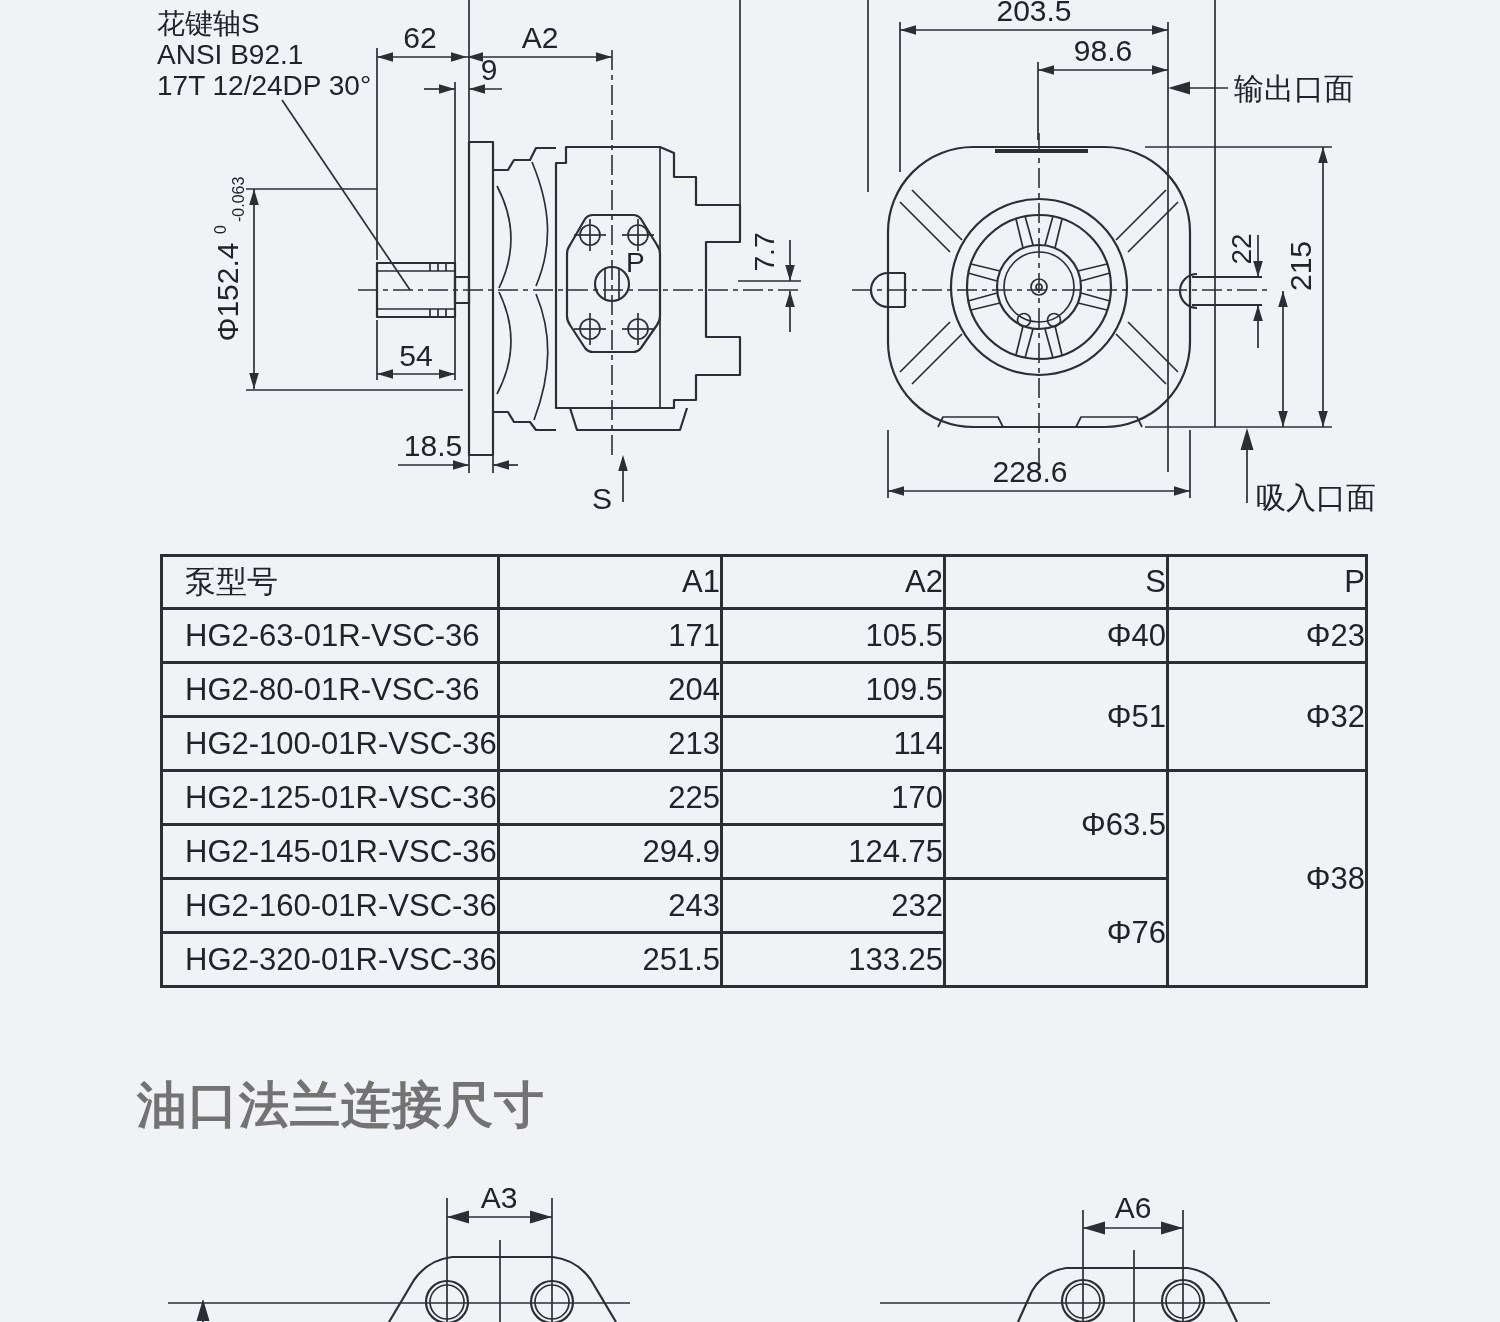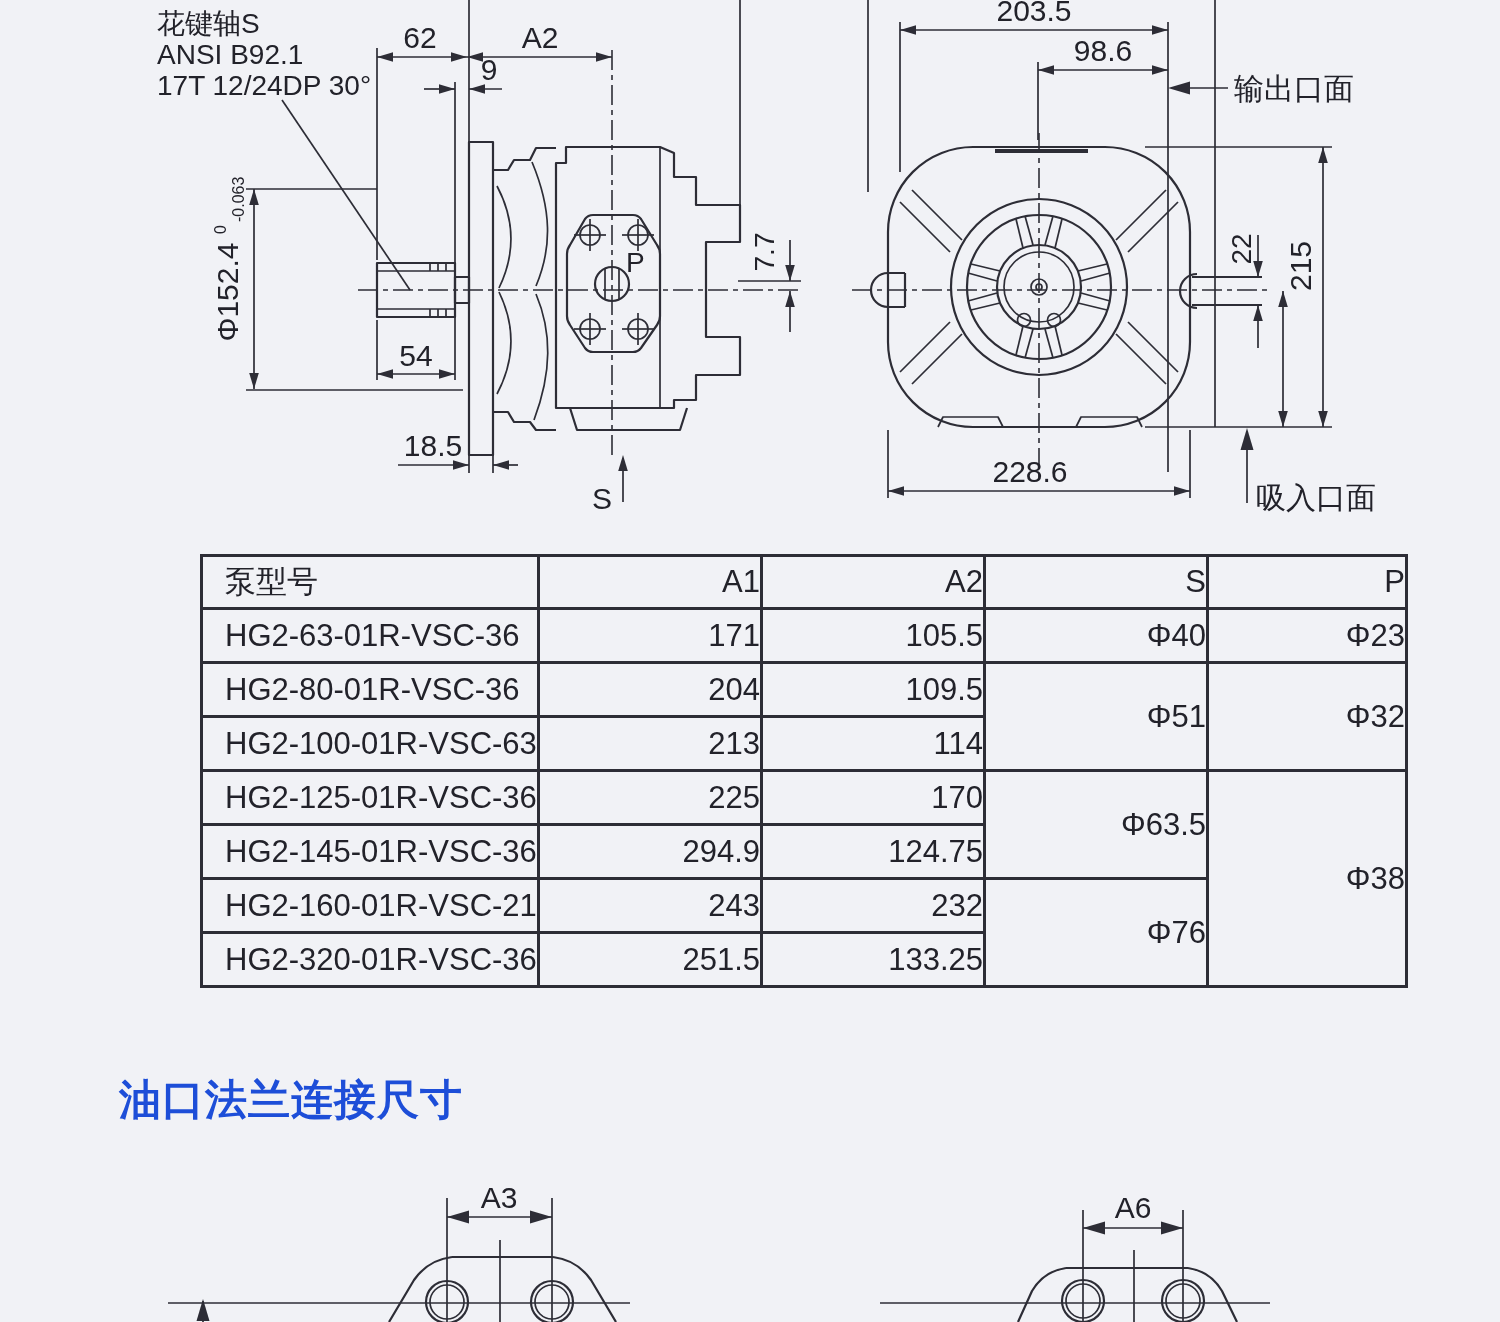--- a/index.html
+++ b/index.html
@@ -20,34 +20,34 @@
   .cl{stroke:var(--line);stroke-width:1.6;fill:none;stroke-dasharray:20 5 5 5;}
   .arr{fill:var(--line);stroke:none;}
   text{fill:var(--txt);font-family:"Liberation Sans", sans-serif;}
   .t16{font-size:16px;}
   .t28{font-size:28px;}
   .t30{font-size:30px;}
   .mid{text-anchor:middle;}
 
   #dim-table{
     position:absolute;left:160px;top:554px;width:1205px;height:434px;
-    border-collapse:collapse;table-layout:fixed;margin-left:40px;
+    border-collapse:collapse;table-layout:fixed;
   }
   #dim-table th,#dim-table td{
     border:3px solid var(--line);
     font-size:31px;font-weight:normal;color:var(--txt);
     text-align:right;padding:0;vertical-align:middle;
   }
   #dim-table .model{ text-align:left;padding-left:22px; }
   #dim-table thead tr{height:53px;}
   #dim-table tbody tr{height:54px;}
 
   #section-heading{
-    position:absolute;left:119px;top:1072px;
-    font-size:42px;font-weight:bold;color:#1d4ed8;
+    position:absolute;left:137px;top:1072px;
+    font-size:50px;font-weight:bold;color:#737373;
     letter-spacing:1px;white-space:nowrap;
   }
 </style>
 </head>
 <body>
 
 <svg width="1500" height="548" viewBox="0 0 1500 548">
 
   <g>
 
@@ -316,38 +316,38 @@
       <td>Φ23</td>
     </tr>
     <tr>
       <td class="model">HG2-80-01R-VSC-36</td>
       <td>204</td>
       <td>109.5</td>
       <td rowspan="2">Φ51</td>
       <td rowspan="2">Φ32</td>
     </tr>
     <tr>
-      <td class="model">HG2-100-01R-VSC-63</td>
+      <td class="model">HG2-100-01R-VSC-36</td>
       <td>213</td>
       <td>114</td>
     </tr>
     <tr>
       <td class="model">HG2-125-01R-VSC-36</td>
       <td>225</td>
       <td>170</td>
       <td rowspan="2">Φ63.5</td>
       <td rowspan="4">Φ38</td>
     </tr>
     <tr>
       <td class="model">HG2-145-01R-VSC-36</td>
       <td>294.9</td>
       <td>124.75</td>
     </tr>
     <tr>
-      <td class="model">HG2-160-01R-VSC-21</td>
+      <td class="model">HG2-160-01R-VSC-36</td>
       <td>243</td>
       <td>232</td>
       <td rowspan="2">Φ76</td>
     </tr>
     <tr>
       <td class="model">HG2-320-01R-VSC-36</td>
       <td>251.5</td>
       <td>133.25</td>
     </tr>
   </tbody>

